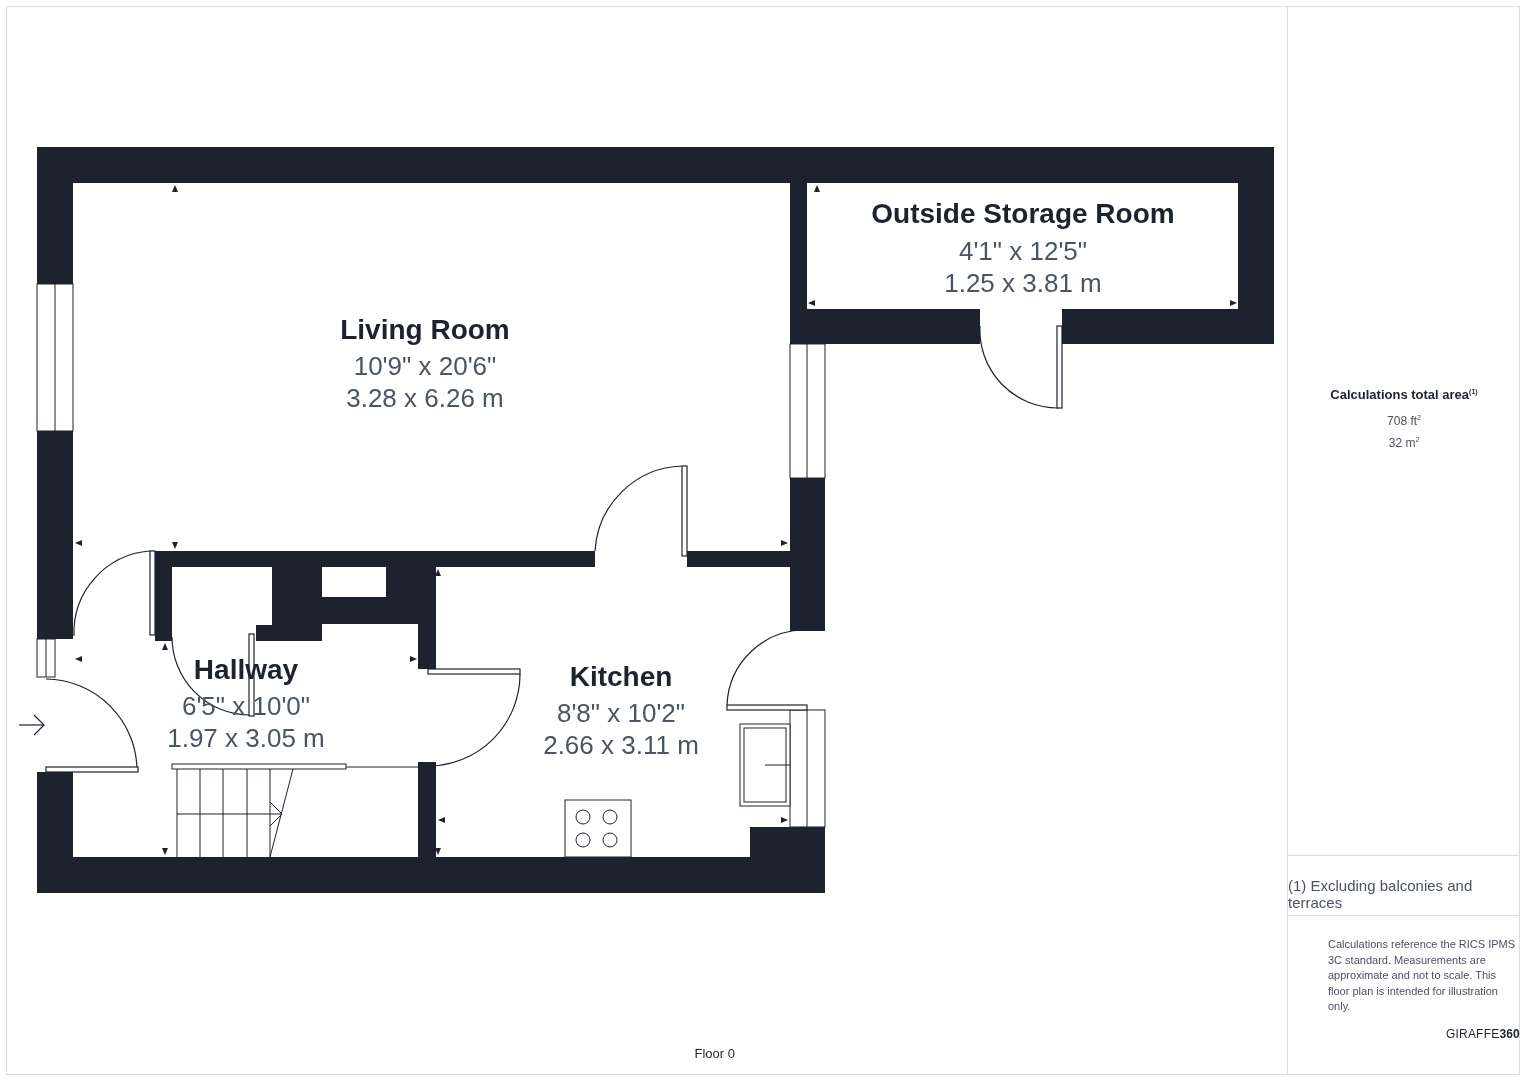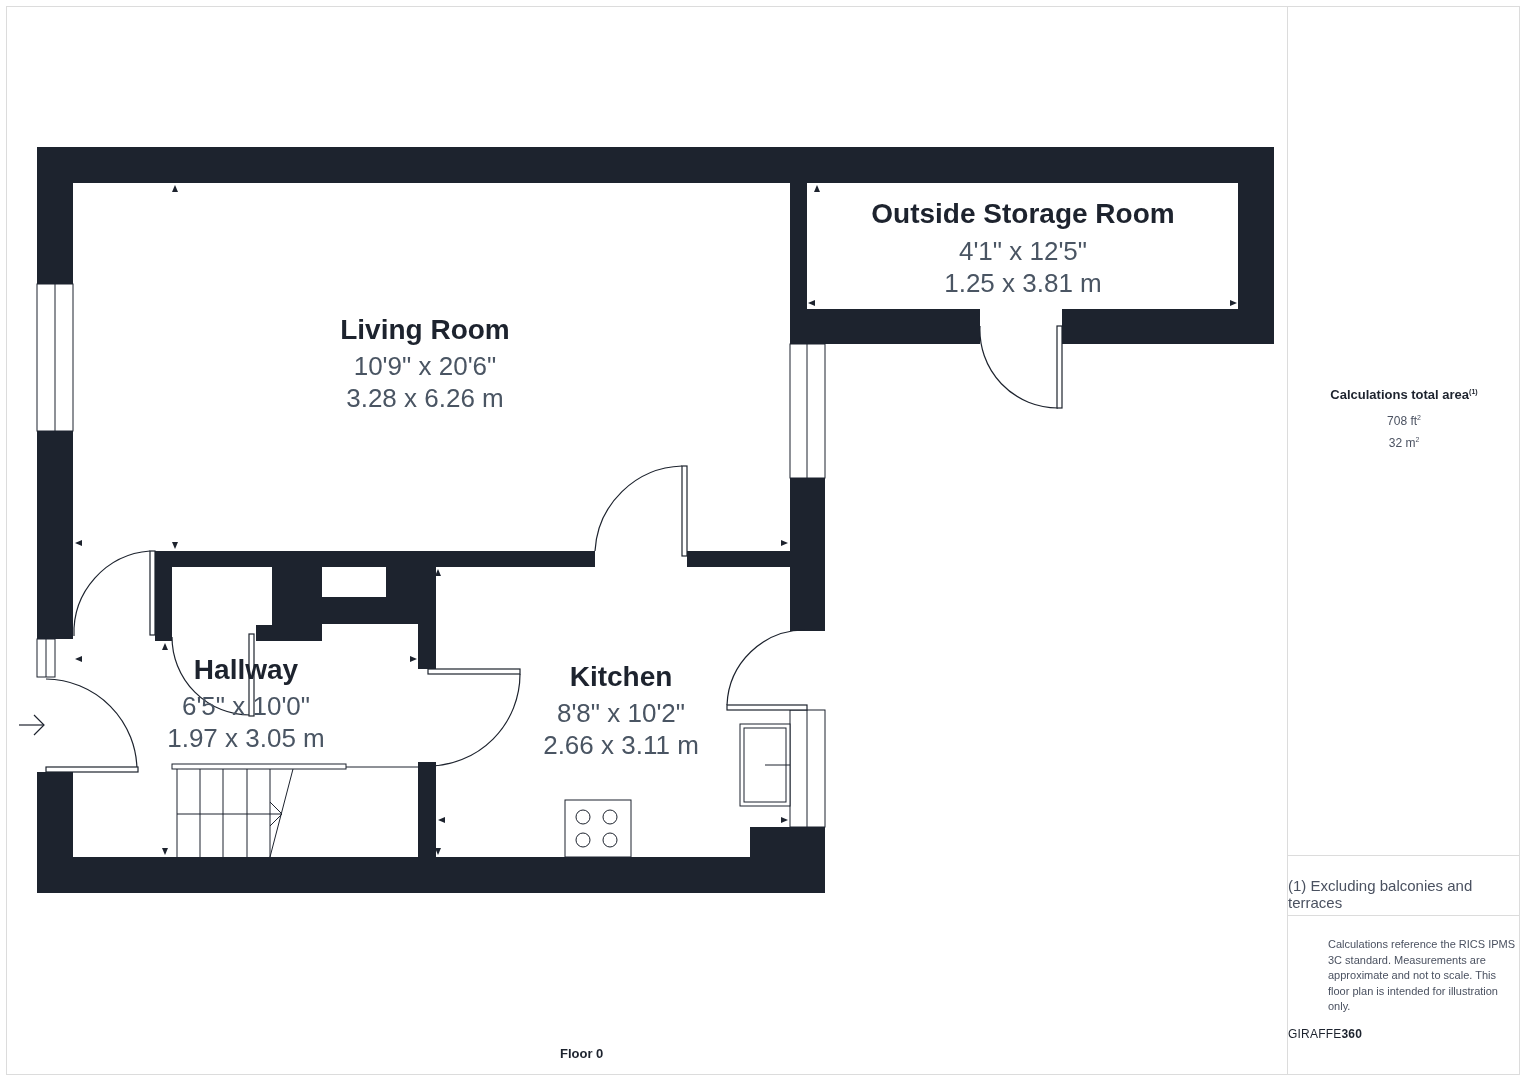--- a/index.html
+++ b/index.html
@@ -14,25 +14,25 @@
                 font-size: 13px; font-weight: bold; color: #1d232e; }
   .area-title sup { font-size: 7px; }
   .area-val { position: absolute; left: 1288px; width: 232px; text-align: center;
               font-size: 12px; color: #4a5160; }
   .area-val sup { font-size: 7px; }
   .note { position: absolute; left: 1288px; top: 877px; width: 232px; text-align: left;
           font-size: 15px; color: #4a5160; }
   .divider { position: absolute; left: 1288px; width: 232px; height: 1px; background: #dcdcdc; }
   .disclaimer { position: absolute; left: 1310px; top: 937px; width: 188px; text-align: left;
                 font-size: 11px; line-height: 15.5px; color: #4a5160; margin-left: 18px; }
-  .brand { position: absolute; left: 1288px; top: 1027px; width: 232px; text-align: left;
+  .brand { position: absolute; left: 1288px; top: 1027px; width: 232px; text-align: right;
            font-size: 12px; color: #1d232e; letter-spacing: 0.2px; }
   .brand b { font-weight: bold; }
-  .floor-label { position: absolute; left: 560px; top: 1046px; width: 175px; text-align: left;
-                 font-size: 13px; font-weight: bold; color: #1d232e; }
+  .floor-label { position: absolute; left: 560px; top: 1046px; width: 175px; text-align: right;
+                 font-size: 13px; font-weight: normal; color: #1d232e; }
   .room-name { font-family: "Liberation Sans", sans-serif; font-weight: bold; fill: #1d232e; }
   .room-dim { font-family: "Liberation Sans", sans-serif; fill: #4a5563; }
 </style>
 </head>
 <body>
 
 <div class="frame"></div>
 <div class="side"></div>
 
 <svg class="plan" viewBox="0 0 1287 1080" width="1287" height="1080">

